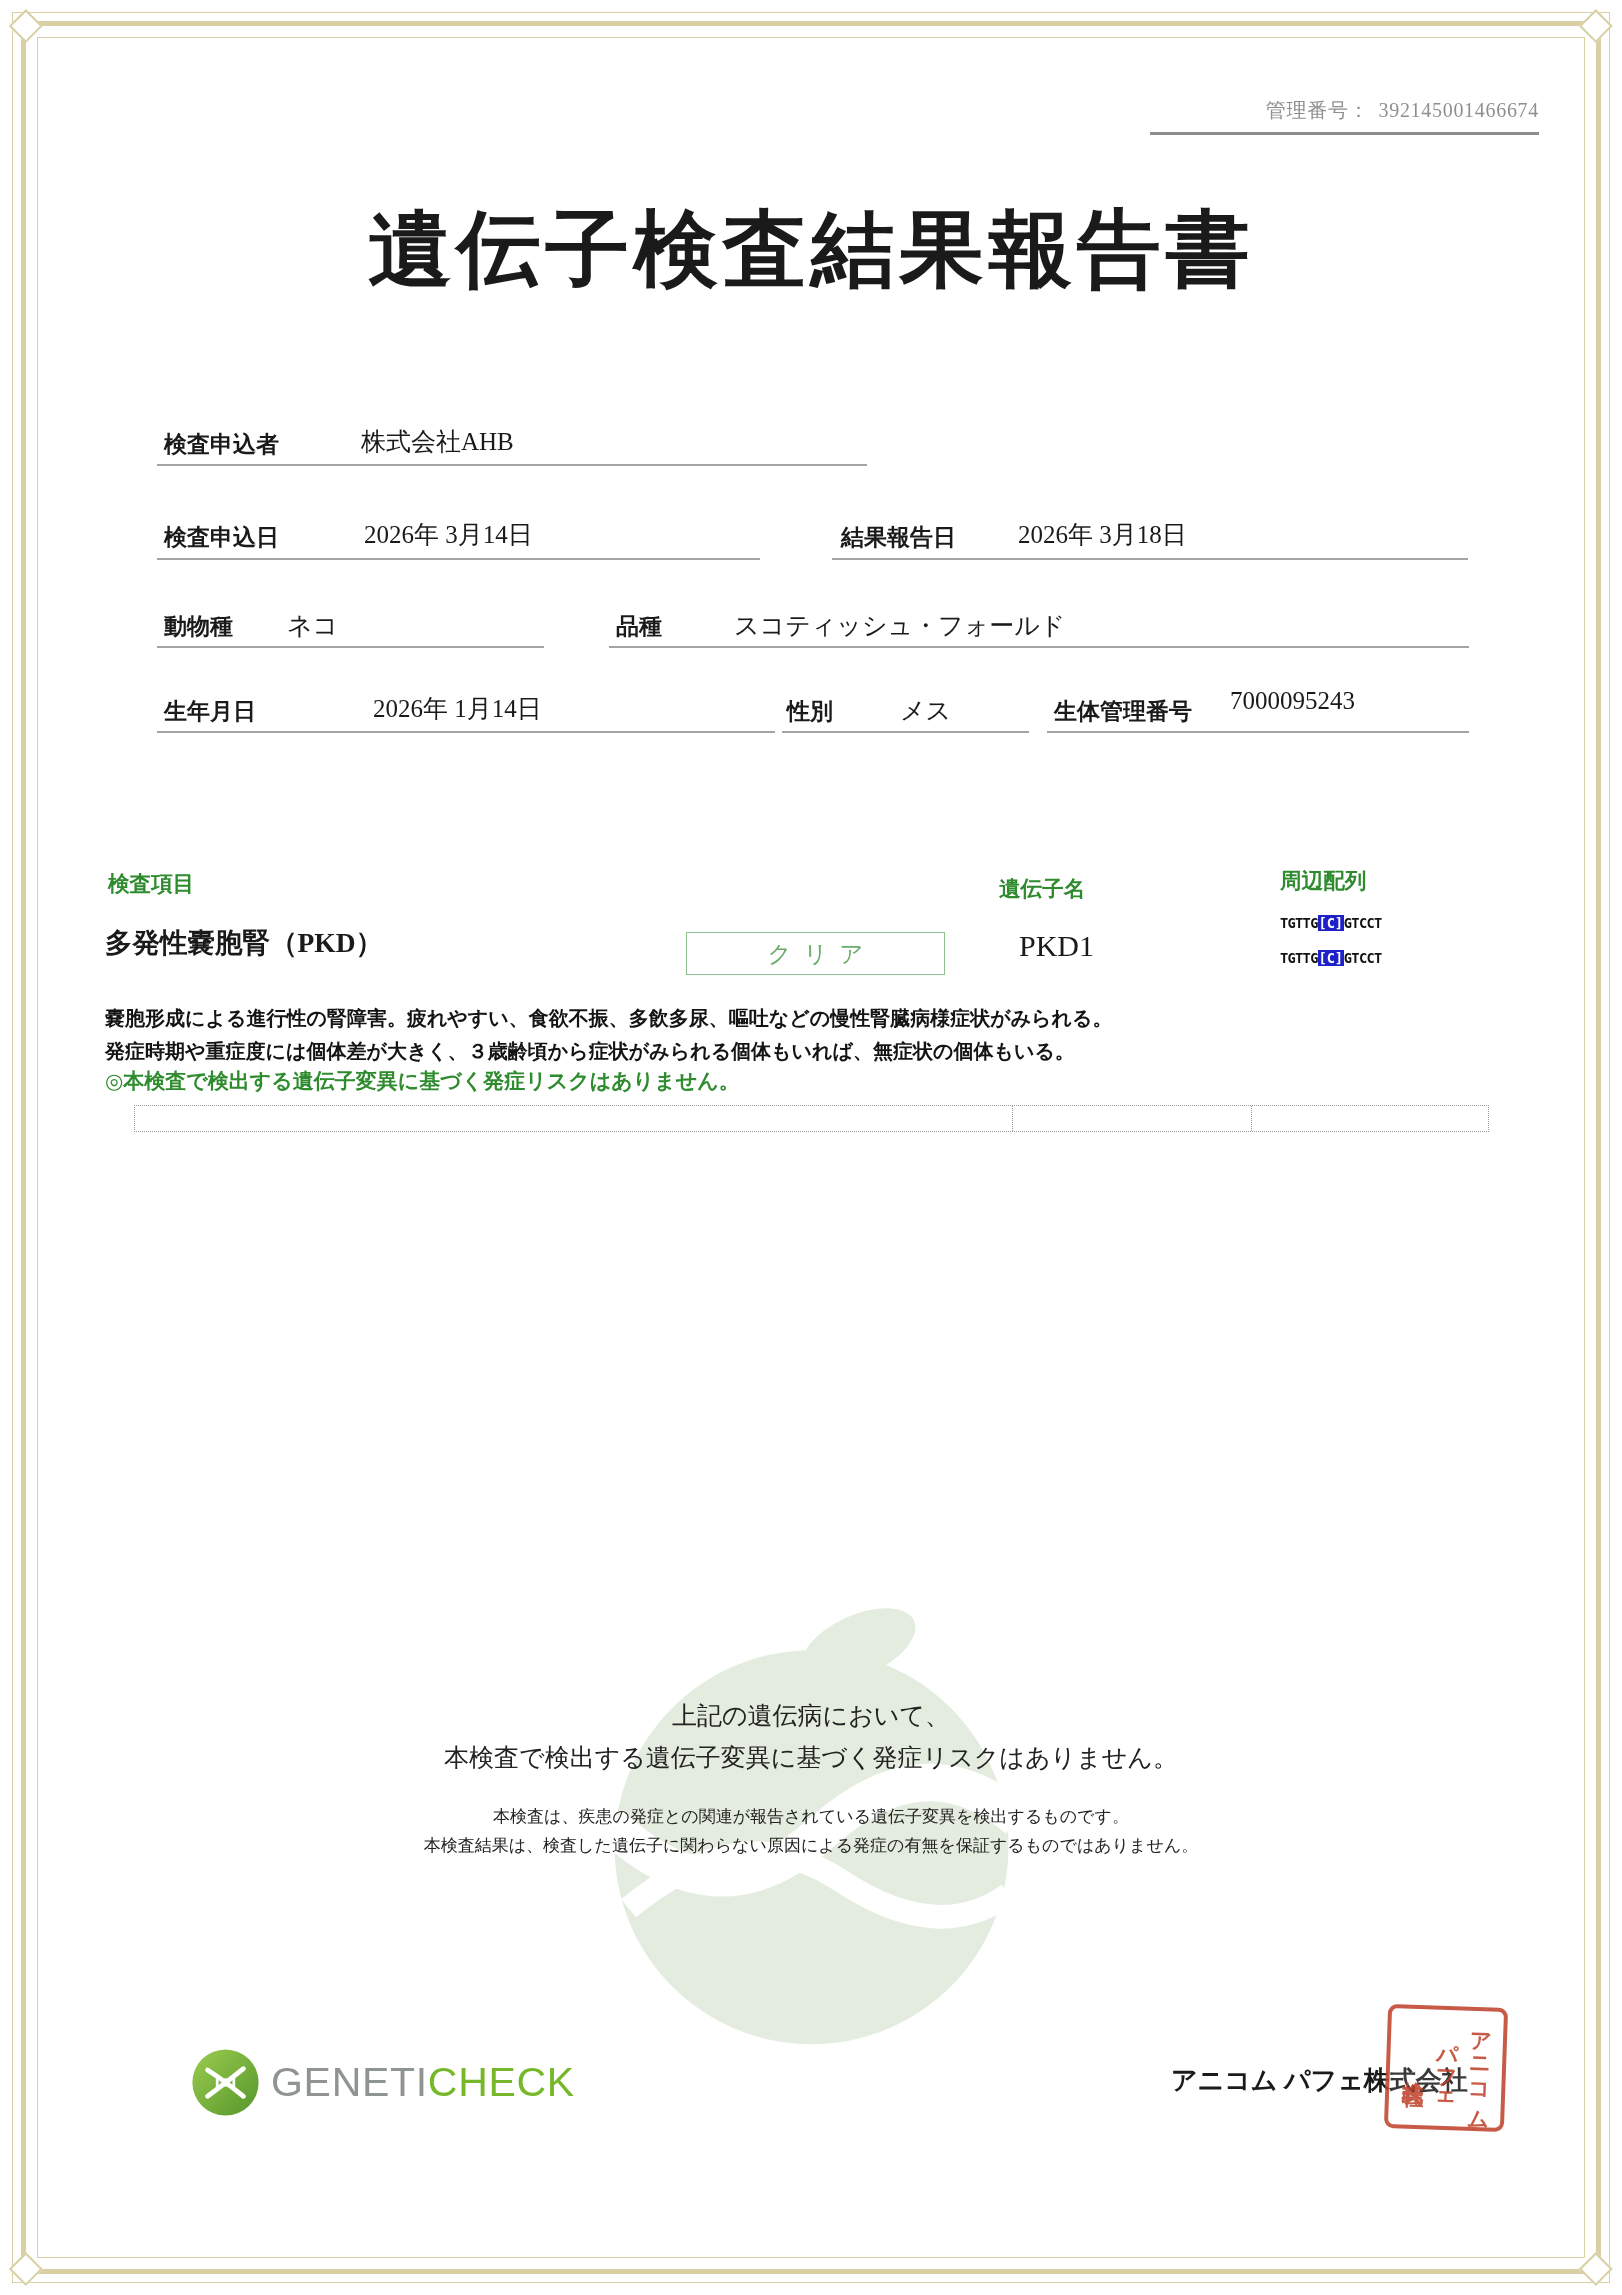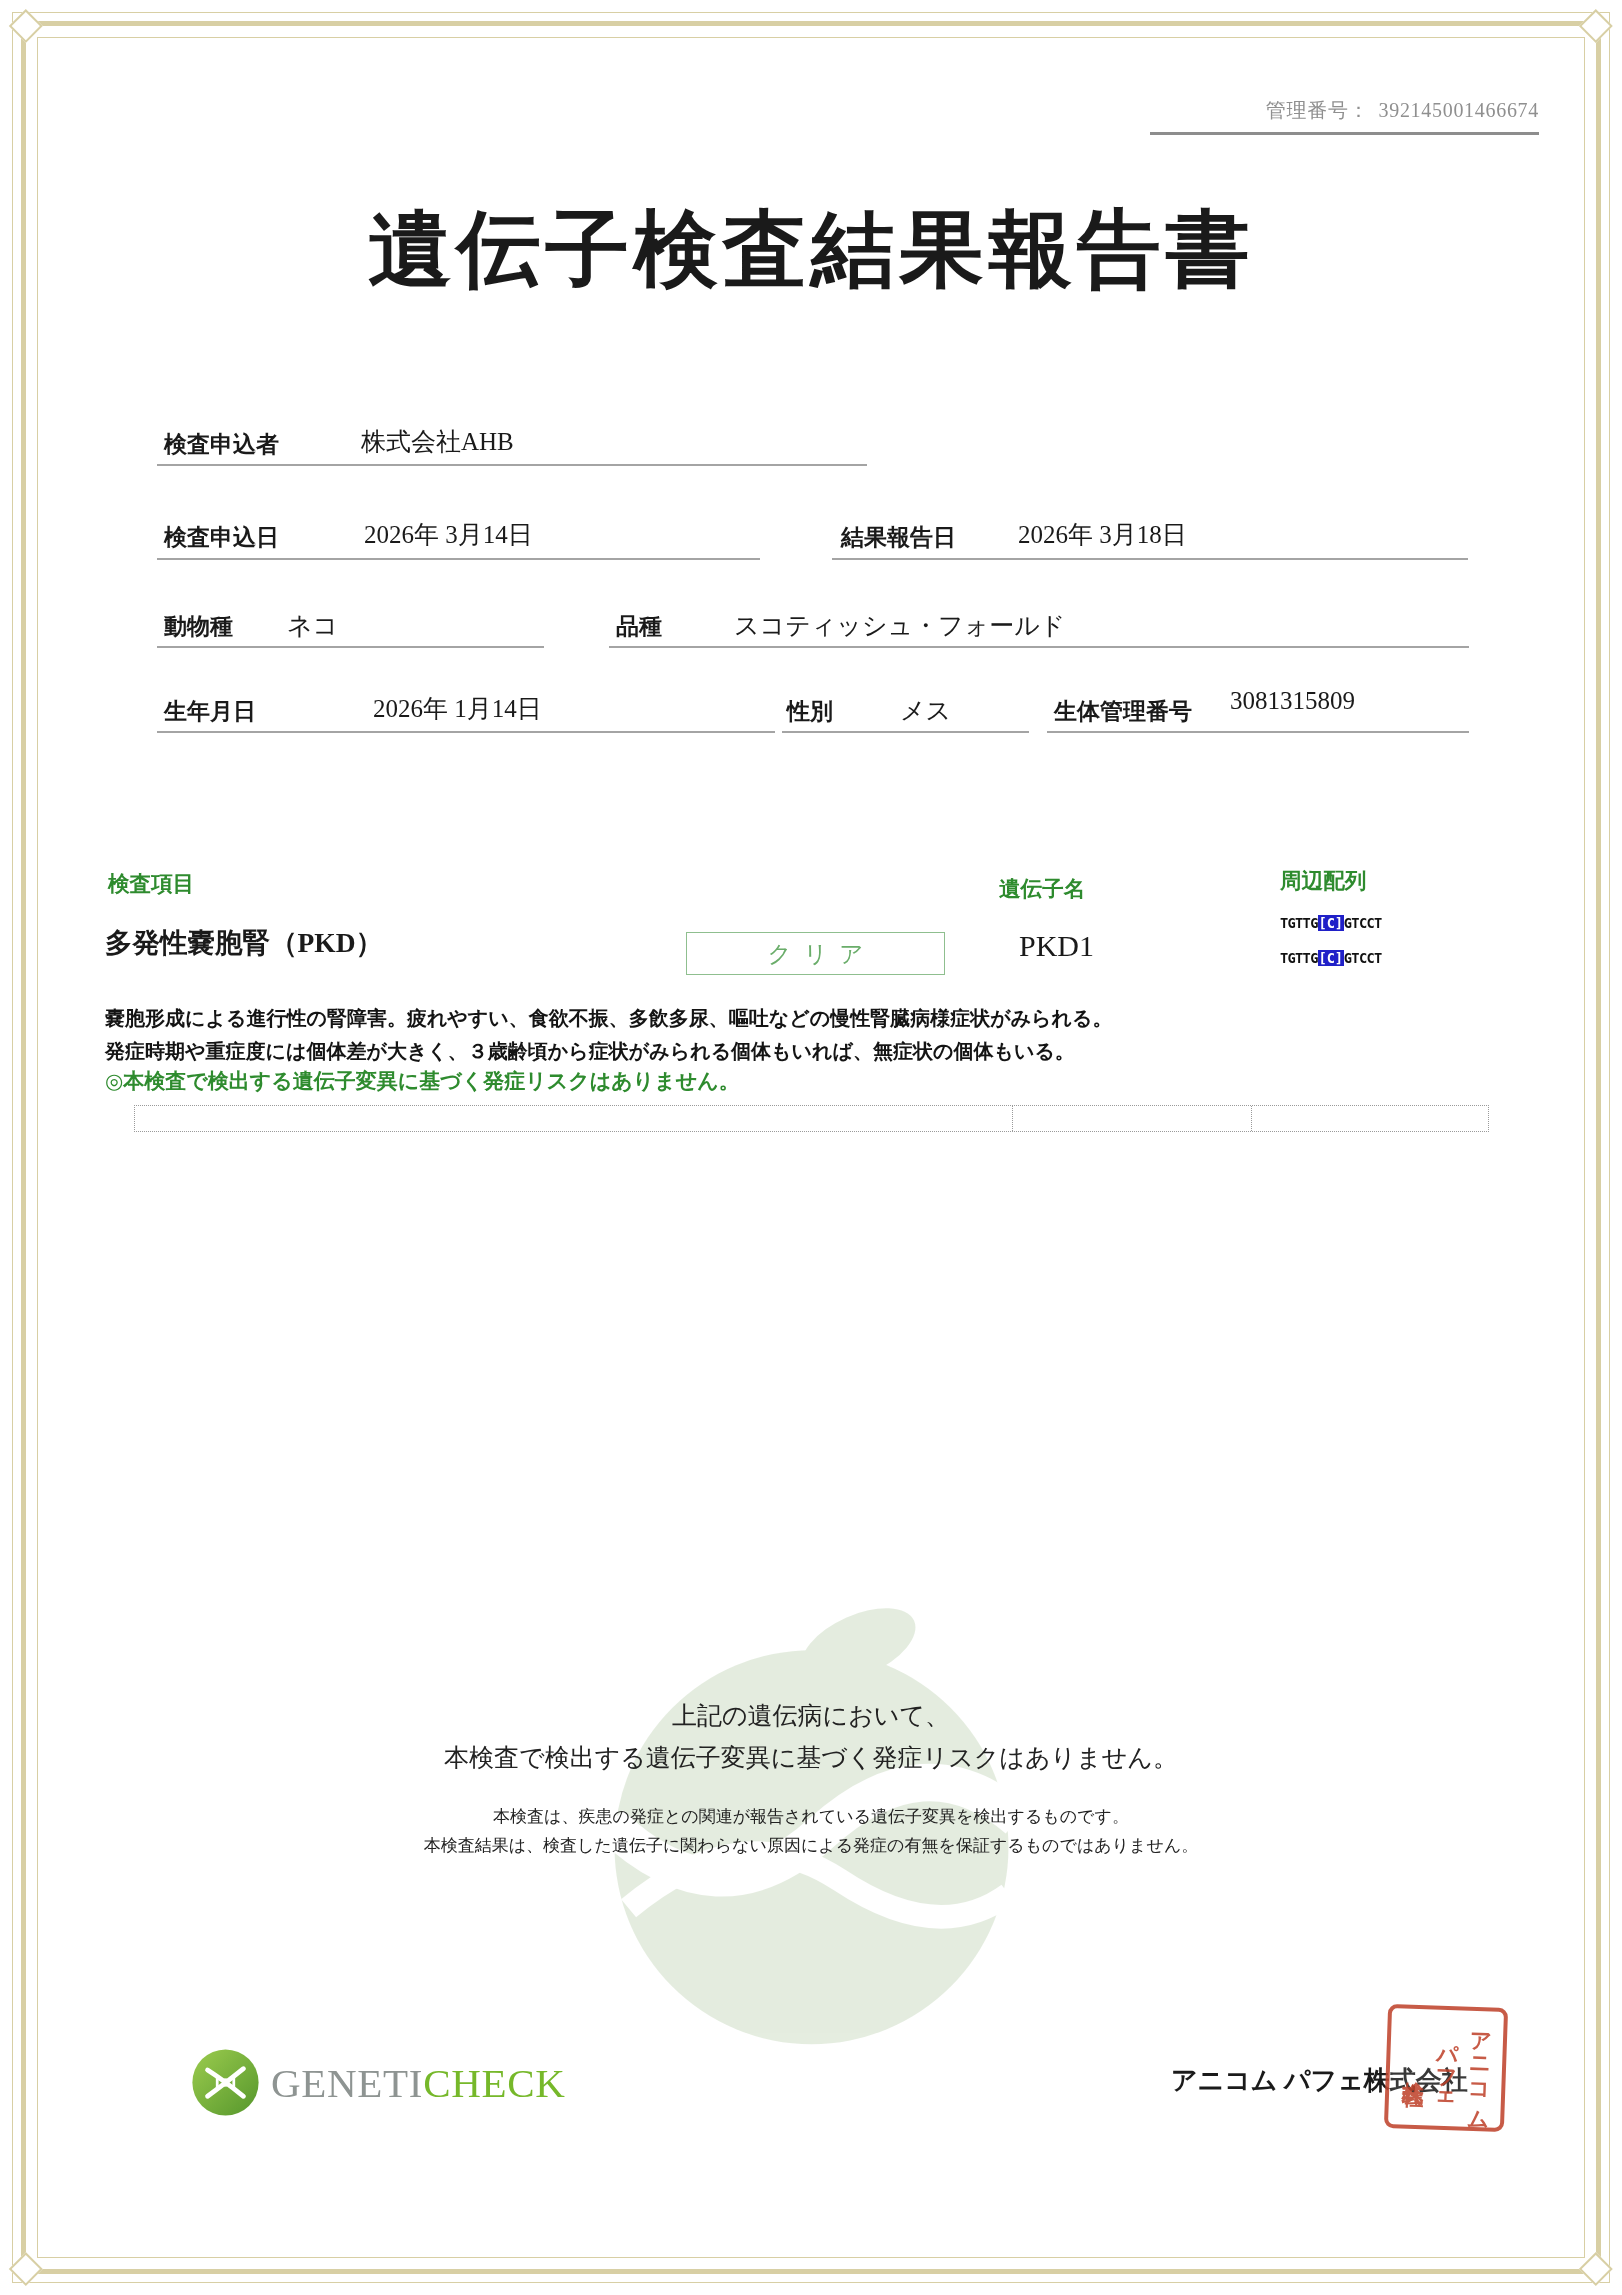--- a/index.html
+++ b/index.html
@@ -70,21 +70,21 @@
 
   
   .sum{left:0;width:100%;text-align:center;font-family:"Liberation Sans","DejaVu Sans",sans-serif;color:#222;white-space:nowrap;}
   .sum1{top:1699px;font-size:25px;}
   .sum2{top:1741px;font-size:25px;}
   .note1{top:1805px;font-size:17px;}
   .note2{top:1834px;font-size:17px;}
 
   
   .logo-icon{left:191px;top:2048px;width:69px;height:69px;}
-  .logo-text{left:271px;top:2059px;font-family:Liberation Serif, serif;font-size:41px;font-weight:500;letter-spacing:0.7px;white-space:nowrap;}
+  .logo-text{left:271px;top:2059px;font-family:Liberation Sans, sans-serif;font-size:41px;font-weight:500;letter-spacing:0.7px;white-space:nowrap;}
   .logo-text .gray{color:var(--logo-gray,#8e9492);}
   .logo-text .green{color:var(--logo-green,#76b82a);}
   .company{left:1171px;top:2063px;font-size:26px;font-weight:700;white-space:nowrap;}
 
   .stamp{left:1386px;top:2006px;width:120px;height:124px;
          border:4.6px solid var(--stamp-red,#c0452e);border-radius:9.2px;
          transform:rotate(2deg);opacity:.88;box-sizing:border-box;
          display:flex;flex-direction:row-reverse;justify-content:space-evenly;align-items:center;
          padding:3.9px 1.3px;background:rgba(255,255,255,0.15);}
   .stamp-col{writing-mode:vertical-rl;text-orientation:upright;
@@ -132,21 +132,21 @@
 
   <div class="abs flabel lab-birth">生年月日</div>
   <div class="abs fvalue val-birth">2026年 1月14日</div>
   <div class="abs uline ul-birth"></div>
 
   <div class="abs flabel lab-sex">性別</div>
   <div class="abs fvalue val-sex">メス</div>
   <div class="abs uline ul-sex"></div>
 
   <div class="abs flabel lab-animal">生体管理番号</div>
-  <div class="abs fvalue val-animal">3081315809</div>
+  <div class="abs fvalue val-animal">7000095243</div>
   <div class="abs uline ul-animal"></div>
 
   <div class="abs green-head hd-item">検査項目</div>
   <div class="abs green-head hd-gene">遺伝子名</div>
   <div class="abs green-head hd-seq">周辺配列</div>
 
   <div class="abs item-name">多発性嚢胞腎（PKD）</div>
   <div class="abs clear-box">
     <span>クリア</span>
   </div>

